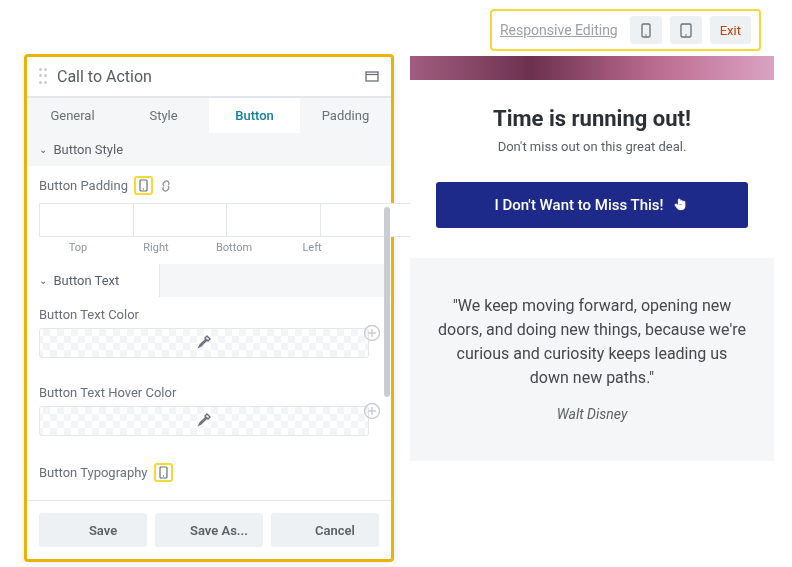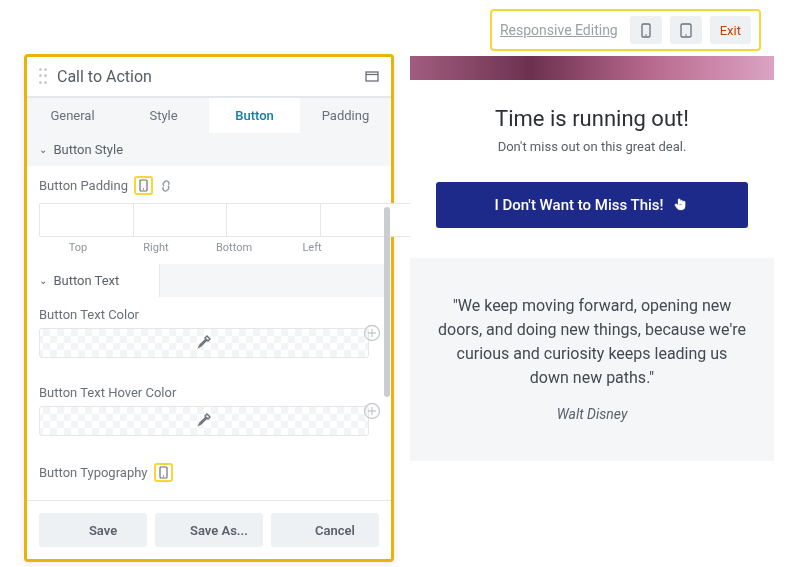--- a/index.html
+++ b/index.html
@@ -47,21 +47,21 @@
 .plus-circle { position: absolute; right: -2px; top: 50%; transform: translateY(-50%); color: #c9cdd2; cursor: pointer; }
 
 .footer { display: flex; gap: 8px; padding: 12px; border-top: 1px solid #e3e6ea; }
 .footer button { flex: 1; height: 34px; background: #edf1f4; border: none; border-radius: 3px; font-size: 13px; font-weight: 600; color: #5b6168; cursor: pointer; padding-left: 20px; }
 
 .scrollbar { position: absolute; right: 1px; top: 150px; width: 6px; height: 190px; background: #c9cdd2; border-radius: 3px; }
 
 .preview { position: absolute; top: 56px; right: 18px; width: 364px; }
 .preview-img { height: 24px; background: linear-gradient(90deg, #a15d7f, #6d3150, #b96a8f, #dba3c2); }
 .preview-hero { background: #fff; text-align: center; padding: 26px 20px 30px; }
-.preview-title { font-size: 22px; font-weight: 400; color: #2c2f33; margin-bottom: 8px; }
+.preview-title { font-size: 22px; font-weight: 700; color: #2c2f33; margin-bottom: 8px; }
 .preview-sub { font-size: 13px; color: #5b6168; margin-bottom: 28px; }
 .preview-cta { background: #1d2a8a; color: #fff; font-size: 15px; font-weight: 500; padding: 14px 0; border-radius: 3px; margin: 0 6px; display: flex; align-items: center; justify-content: center; gap: 8px; cursor: pointer; }
 .preview-quote { background: #f4f6f8; text-align: center; padding: 36px 28px; font-size: 16px; color: #44494f; line-height: 1.5; }
 .preview-author { font-style: italic; font-size: 14px; color: #5b6168; margin-top: 14px; }
 
 svg { display: block; }
 </style>
 </head>
 <body>
 

